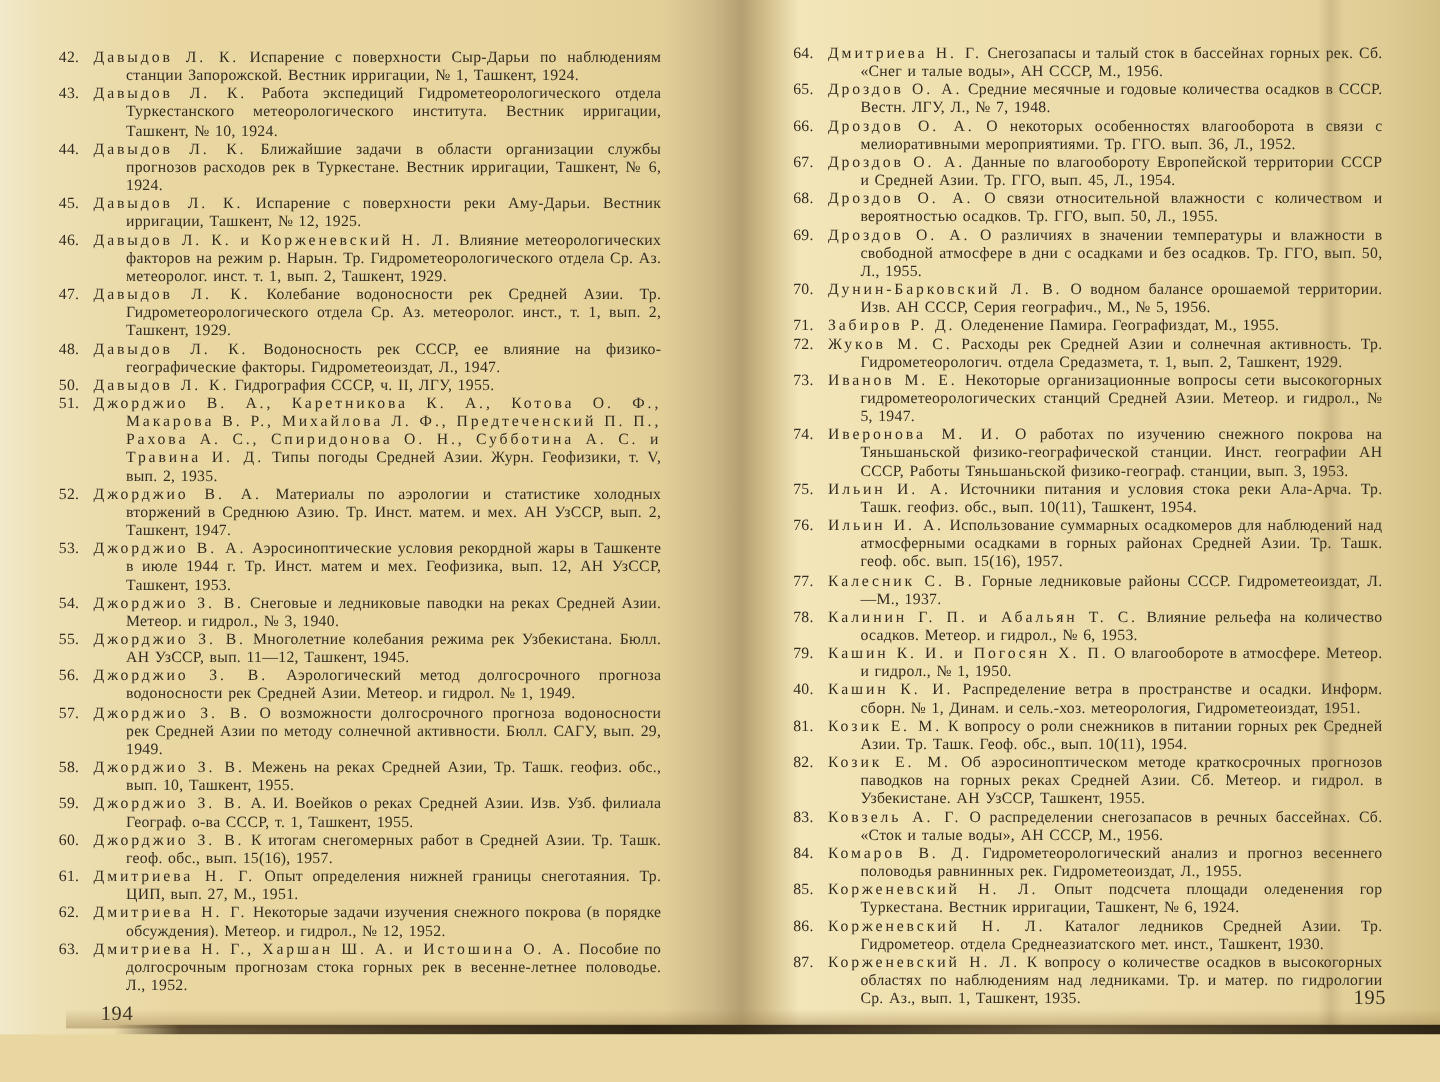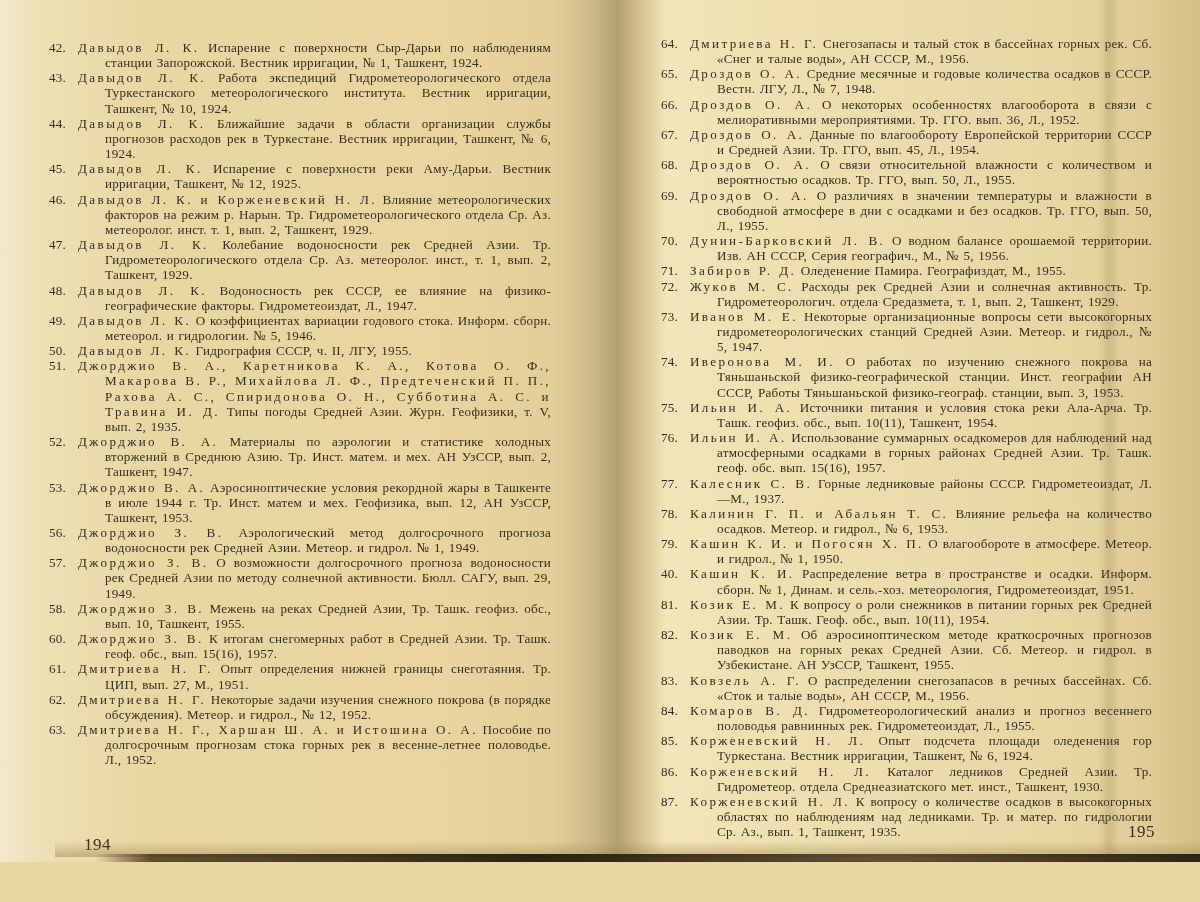--- a/index.html
+++ b/index.html
@@ -57,28 +57,30 @@
 
 <div class="book">
   <div class="page left" id="left-page">
       <p class="entry"><span class="num">42.</span><span class="author">Давыдов Л. К.</span><span class="text"> Испарение с поверхности Сыр-Дарьи по наблюдениям станции Запорожской. Вестник ирригации, № 1, Ташкент, 1924.</span></p>
       <p class="entry"><span class="num">43.</span><span class="author">Давыдов Л. К.</span><span class="text"> Работа экспедиций Гидрометеорологического отдела Туркестанского метеорологического института. Вестник ирригации, Ташкент, № 10, 1924.</span></p>
       <p class="entry"><span class="num">44.</span><span class="author">Давыдов Л. К.</span><span class="text"> Ближайшие задачи в области организации службы прогнозов расходов рек в Туркестане. Вестник ирригации, Ташкент, № 6, 1924.</span></p>
       <p class="entry"><span class="num">45.</span><span class="author">Давыдов Л. К.</span><span class="text"> Испарение с поверхности реки Аму-Дарьи. Вестник ирригации, Ташкент, № 12, 1925.</span></p>
       <p class="entry"><span class="num">46.</span><span class="author">Давыдов Л. К. и Корженевский Н. Л.</span><span class="text"> Влияние метеорологических факторов на режим р. Нарын. Тр. Гидрометеорологического отдела Ср. Аз. метеоролог. инст. т. 1, вып. 2, Ташкент, 1929.</span></p>
       <p class="entry"><span class="num">47.</span><span class="author">Давыдов Л. К.</span><span class="text"> Колебание водоносности рек Средней Азии. Тр. Гидрометеорологического отдела Ср. Аз. метеоролог. инст., т. 1, вып. 2, Ташкент, 1929.</span></p>
       <p class="entry"><span class="num">48.</span><span class="author">Давыдов Л. К.</span><span class="text"> Водоносность рек СССР, ее влияние на физико-географические факторы. Гидрометеоиздат, Л., 1947.</span></p>
-      <p class="entry"><span class="num">49.</span><span class="author">Давыдов Л. К.</span><span class="text"> О коэффициентах вариации годового стока. Информ. сборн. метеорол. и гидрологии. № 5, 1946.</span></p>
       <p class="entry"><span class="num">50.</span><span class="author">Давыдов Л. К.</span><span class="text"> Гидрография СССР, ч. II, ЛГУ, 1955.</span></p>
       <p class="entry"><span class="num">51.</span><span class="author">Джорджио В. А., Каретникова К. А., Котова О. Ф., Макарова В. Р., Михайлова Л. Ф., Предтеченский П. П., Рахова А. С., Спиридонова О. Н., Субботина А. С. и Травина И. Д.</span><span class="text"> Типы погоды Средней Азии. Журн. Геофизики, т. V, вып. 2, 1935.</span></p>
       <p class="entry"><span class="num">52.</span><span class="author">Джорджио В. А.</span><span class="text"> Материалы по аэрологии и статистике холодных вторжений в Среднюю Азию. Тр. Инст. матем. и мех. АН УзССР, вып. 2, Ташкент, 1947.</span></p>
       <p class="entry"><span class="num">53.</span><span class="author">Джорджио В. А.</span><span class="text"> Аэросиноптические условия рекордной жары в Ташкенте в июле 1944 г. Тр. Инст. матем и мех. Геофизика, вып. 12, АН УзССР, Ташкент, 1953.</span></p>
+      <p class="entry"><span class="num">54.</span><span class="author">Джорджио З. В.</span><span class="text"> Снеговые и ледниковые паводки на реках Средней Азии. Метеор. и гидрол., № 3, 1940.</span></p>
+      <p class="entry"><span class="num">55.</span><span class="author">Джорджио З. В.</span><span class="text"> Многолетние колебания режима рек Узбекистана. Бюлл. АН УзССР, вып. 11—12, Ташкент, 1945.</span></p>
       <p class="entry"><span class="num">56.</span><span class="author">Джорджио З. В.</span><span class="text"> Аэрологический метод долгосрочного прогноза водоносности рек Средней Азии. Метеор. и гидрол. № 1, 1949.</span></p>
       <p class="entry"><span class="num">57.</span><span class="author">Джорджио З. В.</span><span class="text"> О возможности долгосрочного прогноза водоносности рек Средней Азии по методу солнечной активности. Бюлл. САГУ, вып. 29, 1949.</span></p>
       <p class="entry"><span class="num">58.</span><span class="author">Джорджио З. В.</span><span class="text"> Межень на реках Средней Азии, Тр. Ташк. геофиз. обс., вып. 10, Ташкент, 1955.</span></p>
+      <p class="entry"><span class="num">59.</span><span class="author">Джорджио З. В.</span><span class="text"> А. И. Воейков о реках Средней Азии. Изв. Узб. филиала Географ. о-ва СССР, т. 1, Ташкент, 1955.</span></p>
       <p class="entry"><span class="num">60.</span><span class="author">Джорджио З. В.</span><span class="text"> К итогам снегомерных работ в Средней Азии. Тр. Ташк. геоф. обс., вып. 15(16), 1957.</span></p>
       <p class="entry"><span class="num">61.</span><span class="author">Дмитриева Н. Г.</span><span class="text"> Опыт определения нижней границы снеготаяния. Тр. ЦИП, вып. 27, М., 1951.</span></p>
       <p class="entry"><span class="num">62.</span><span class="author">Дмитриева Н. Г.</span><span class="text"> Некоторые задачи изучения снежного покрова (в порядке обсуждения). Метеор. и гидрол., № 12, 1952.</span></p>
       <p class="entry"><span class="num">63.</span><span class="author">Дмитриева Н. Г., Харшан Ш. А. и Истошина О. А.</span><span class="text"> Пособие по долгосрочным прогнозам стока горных рек в весенне-летнее половодье. Л., 1952.</span></p>
     </div>
   <div class="page right" id="right-page">
       <p class="entry"><span class="num">64.</span><span class="author">Дмитриева Н. Г.</span><span class="text"> Снегозапасы и талый сток в бассейнах горных рек. Сб. «Снег и талые воды», АН СССР, М., 1956.</span></p>
       <p class="entry"><span class="num">65.</span><span class="author">Дроздов О. А.</span><span class="text"> Средние месячные и годовые количества осадков в СССР. Вестн. ЛГУ, Л., № 7, 1948.</span></p>
       <p class="entry"><span class="num">66.</span><span class="author">Дроздов О. А.</span><span class="text"> О некоторых особенностях влагооборота в связи с мелиоративными мероприятиями. Тр. ГГО. вып. 36, Л., 1952.</span></p>
       <p class="entry"><span class="num">67.</span><span class="author">Дроздов О. А.</span><span class="text"> Данные по влагообороту Европейской территории СССР и Средней Азии. Тр. ГГО, вып. 45, Л., 1954.</span></p>

